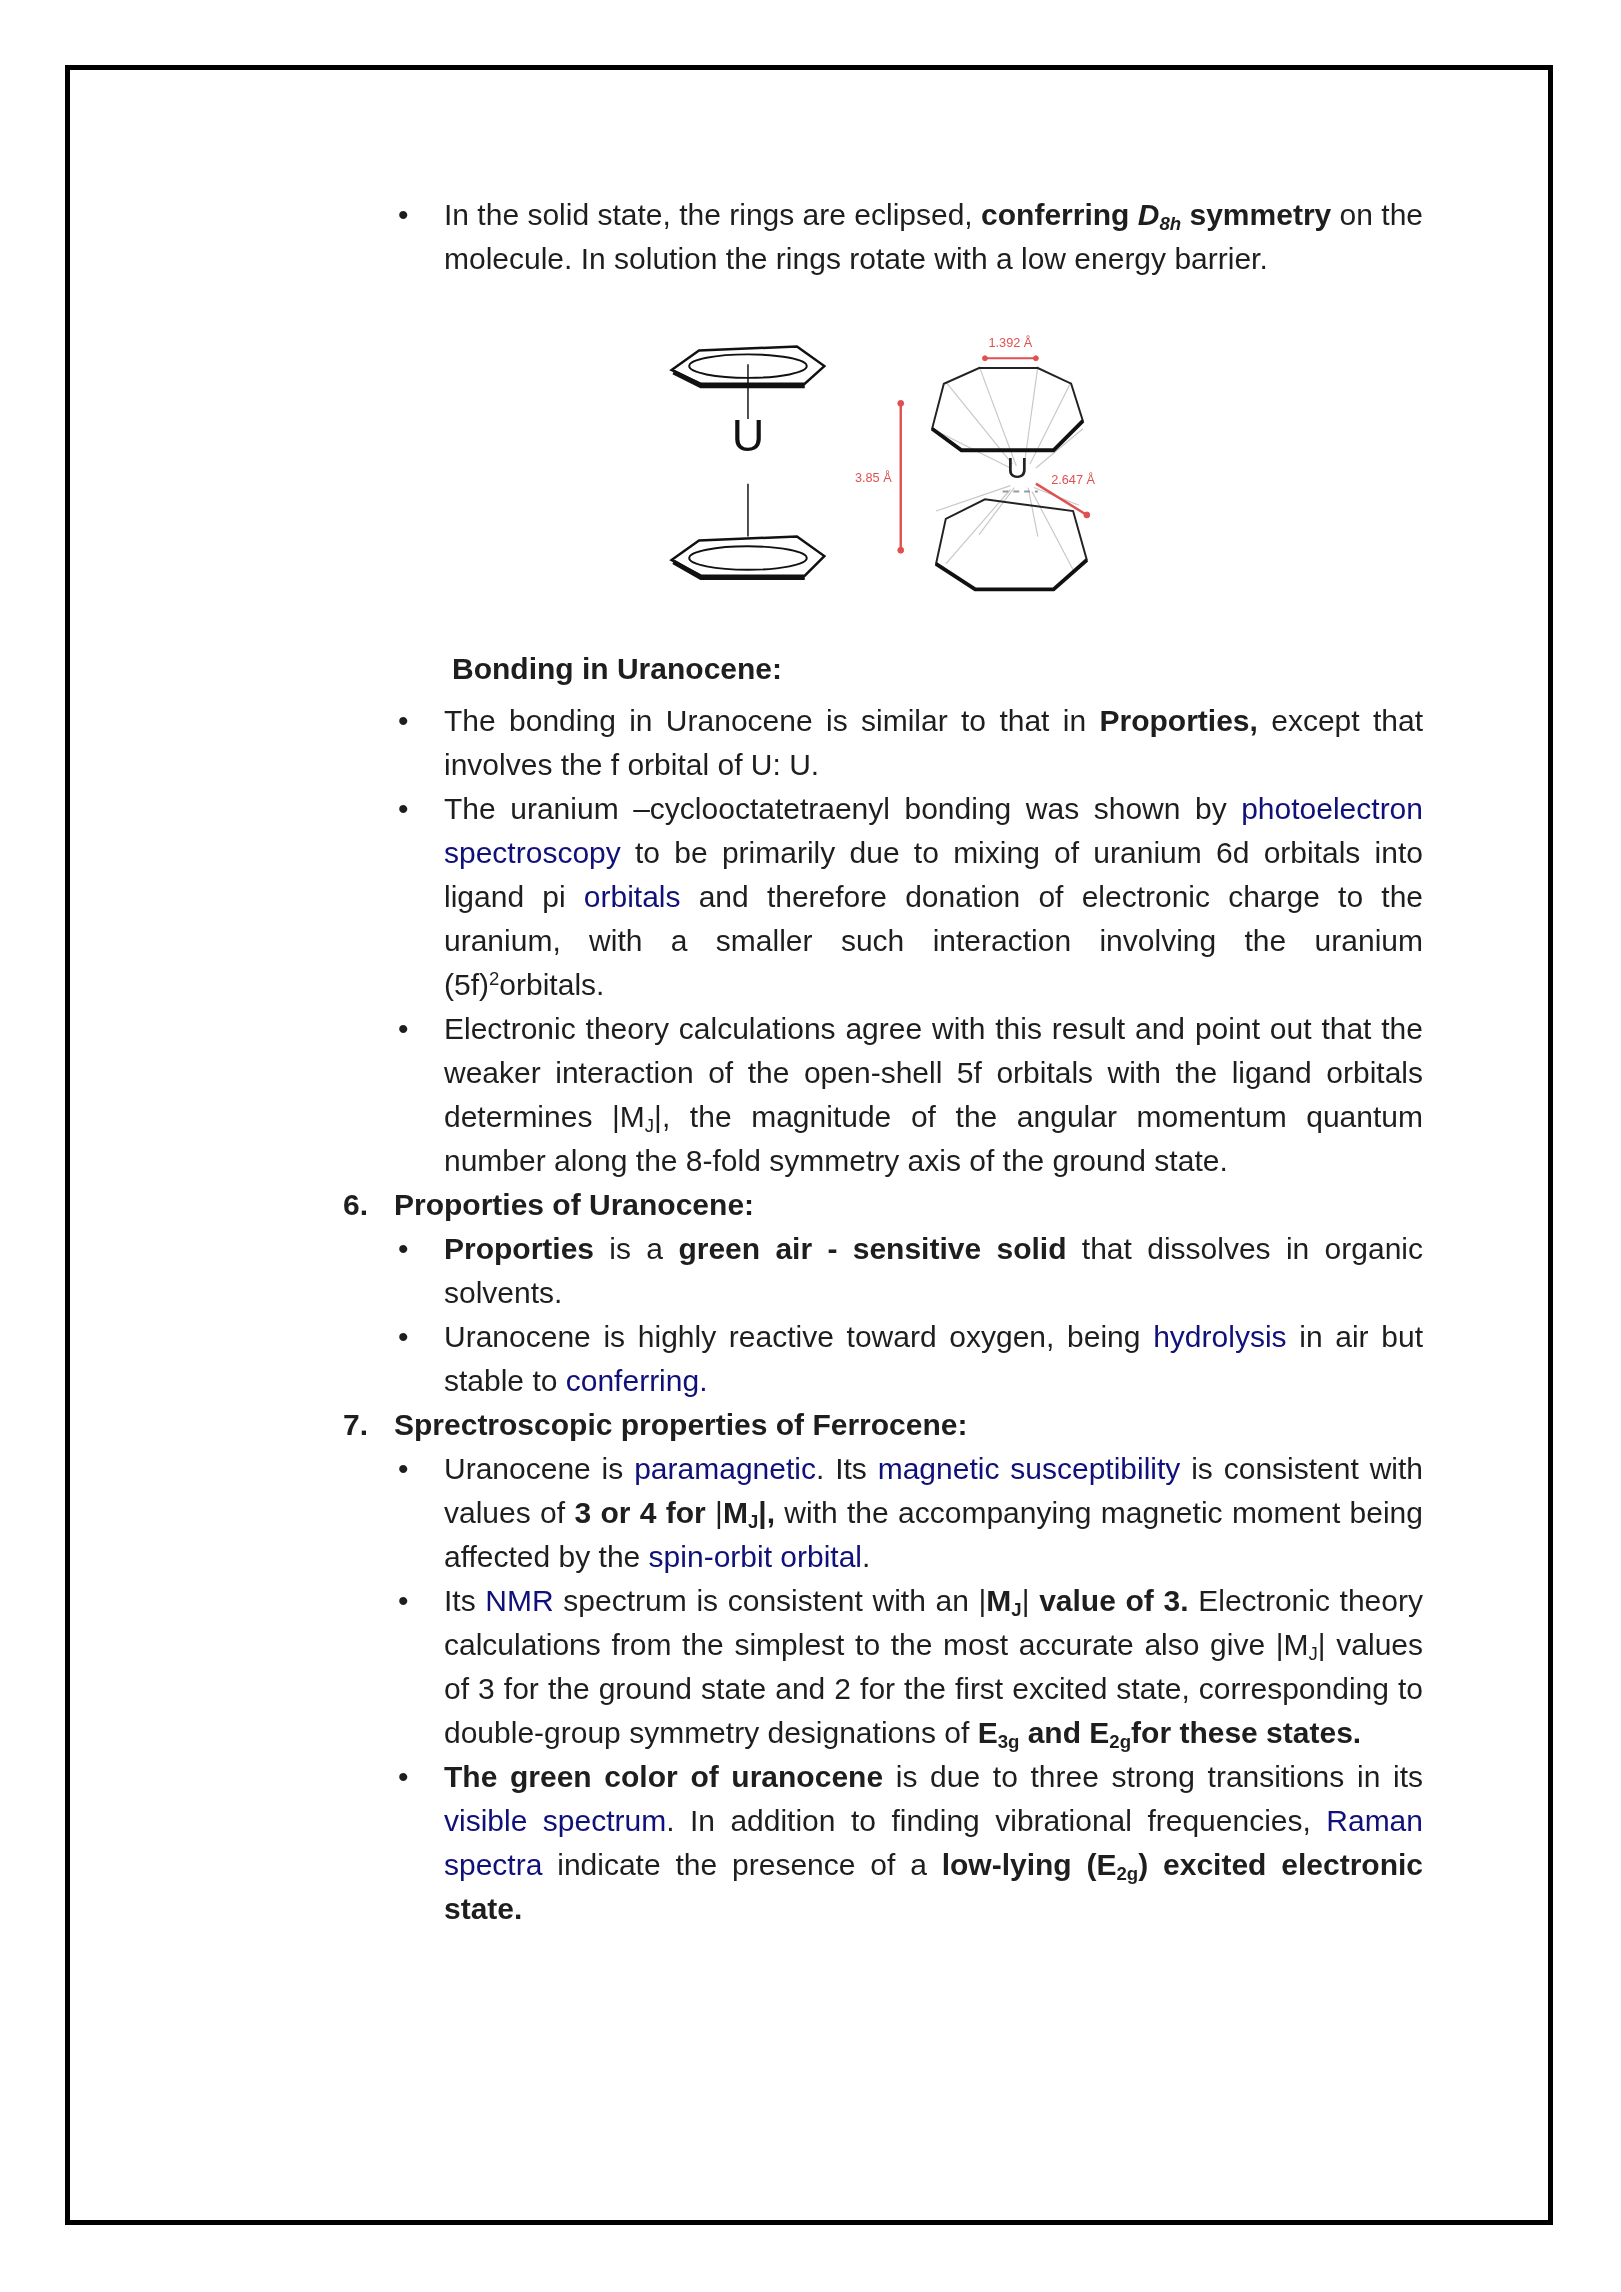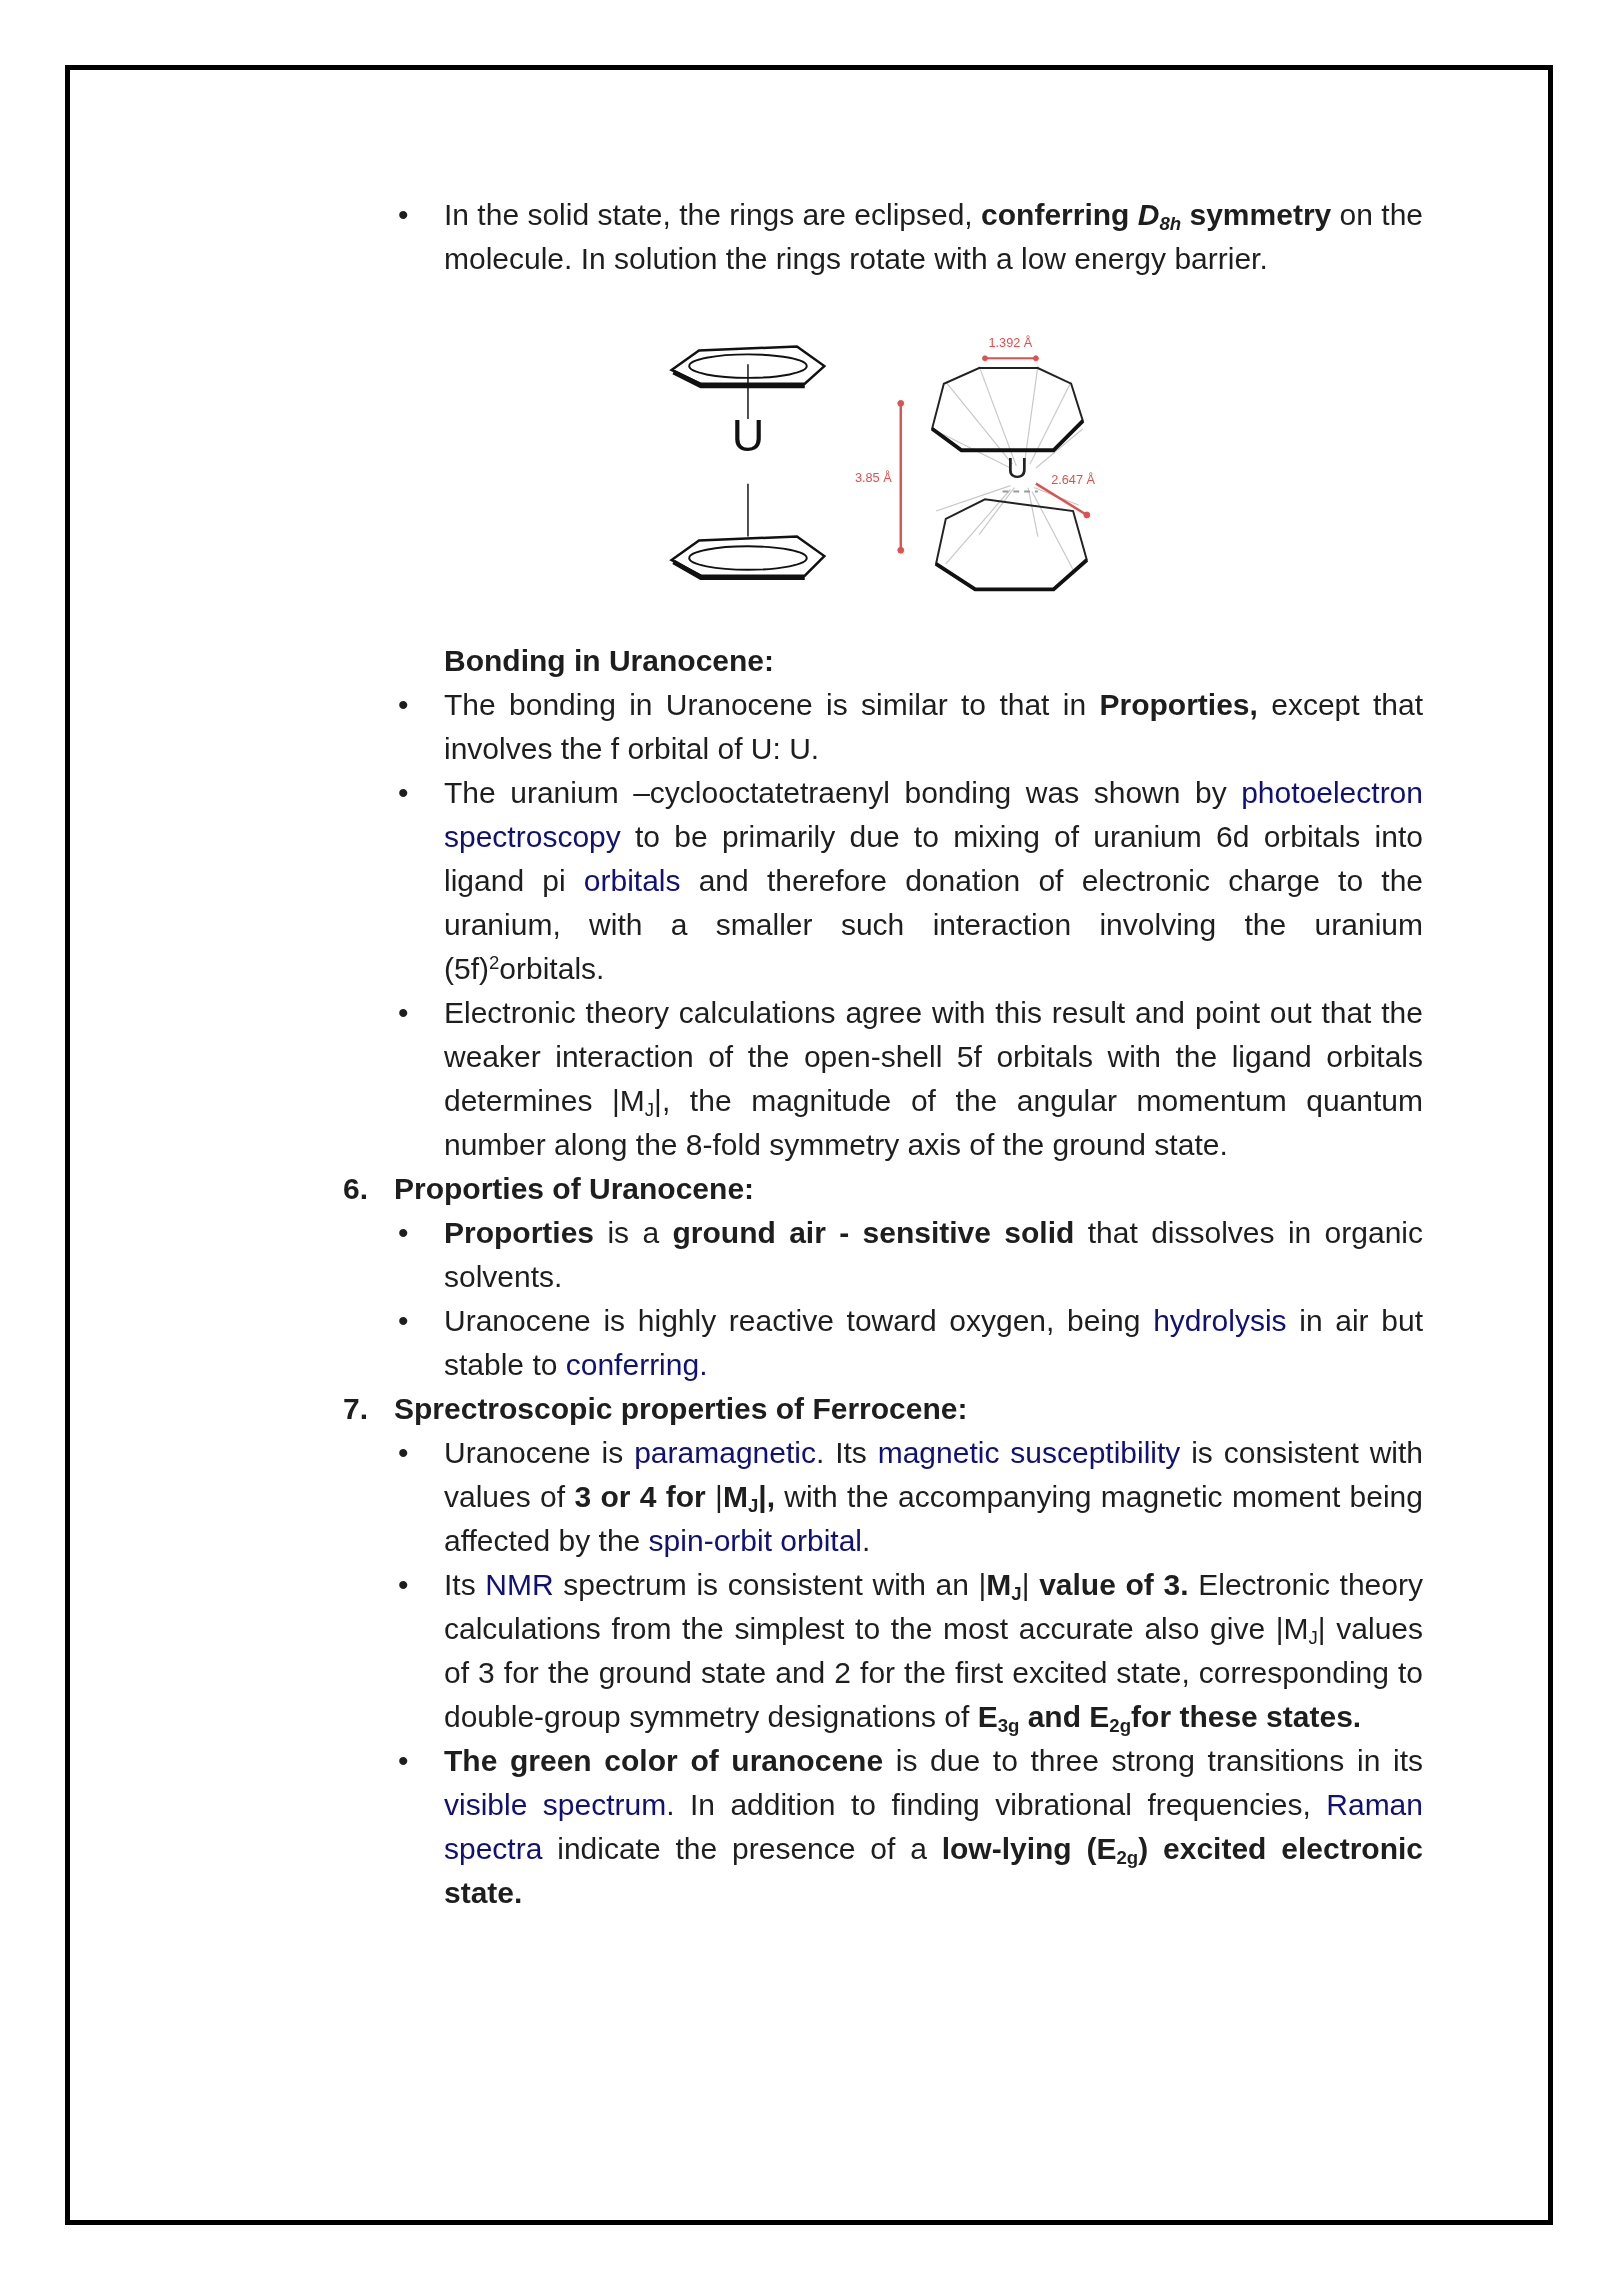--- a/index.html
+++ b/index.html
@@ -4,21 +4,21 @@
 <style>
   html, body { margin: 0; padding: 0; background: #ffffff; }
   body { width: 1621px; height: 2293px; position: relative; overflow: hidden;
          font-family: "Liberation Sans", sans-serif; color: #1e1e1e; }
   .page-border { position: absolute; left: 65px; top: 65px; width: 1478px; height: 2150px;
                  border: 5.9px solid #000; }
   .content { position: absolute; left: 343px; top: 193px; width: 1080px;
              font-size: 30px; line-height: 44px; }
   .para { position: relative; padding-left: 101px; text-align: justify; margin: 0; }
   .bullet { position: absolute; left: 55px; top: 0; }
-  .heading { font-weight: bold; position: relative; padding-left: 101px; margin: 0; }
+  .heading { font-weight: bold; position: relative; padding-left: 101px; margin: 8px; }
   .numbered { font-weight: bold; position: relative; padding-left: 51px; margin: 0; }
   .numbered .num { position: absolute; left: 0; top: 0; }
   a.link { color: #10107a; text-decoration: none; }
   b { font-weight: bold; }
   sub { font-size: 0.62em; vertical-align: -0.28em; line-height: 0; }
   sup { font-size: 0.62em; vertical-align: 0.55em; line-height: 0; }
   .figure { position: relative; height: 320px; margin-top: 38px; margin-left: 309px; width: 568px; }
   .figure svg { display: block; }
   .fig-label { font-family: "Liberation Sans", sans-serif; font-size: 13px; fill: #e05050; }
 </style>
@@ -102,21 +102,21 @@
     <span class="bullet">•</span>
     <span>Electronic theory calculations agree with this result and point out that the weaker interaction of the open-shell 5f orbitals with the ligand orbitals determines |M<sub>J</sub>|, the magnitude of the angular momentum quantum number along the 8-fold symmetry axis of the ground state.</span>
   </p>
 
   <p class="numbered">
     <span class="num">6.</span>
     <span>Proporties of Uranocene:</span>
   </p>
   <p class="para">
     <span class="bullet">•</span>
-    <span><b>Proporties</b> is a <b>ground air - sensitive solid</b> that dissolves in organic solvents.</span>
+    <span><b>Proporties</b> is a <b>green air - sensitive solid</b> that dissolves in organic solvents.</span>
   </p>
   <p class="para">
     <span class="bullet">•</span>
     <span>Uranocene is highly reactive toward oxygen, being <a class="link">hydrolysis</a> in air but stable to <a class="link">conferring.</a></span>
   </p>
 
   <p class="numbered">
     <span class="num">7.</span>
     <span>Sprectroscopic properties of Ferrocene:</span>
   </p>

